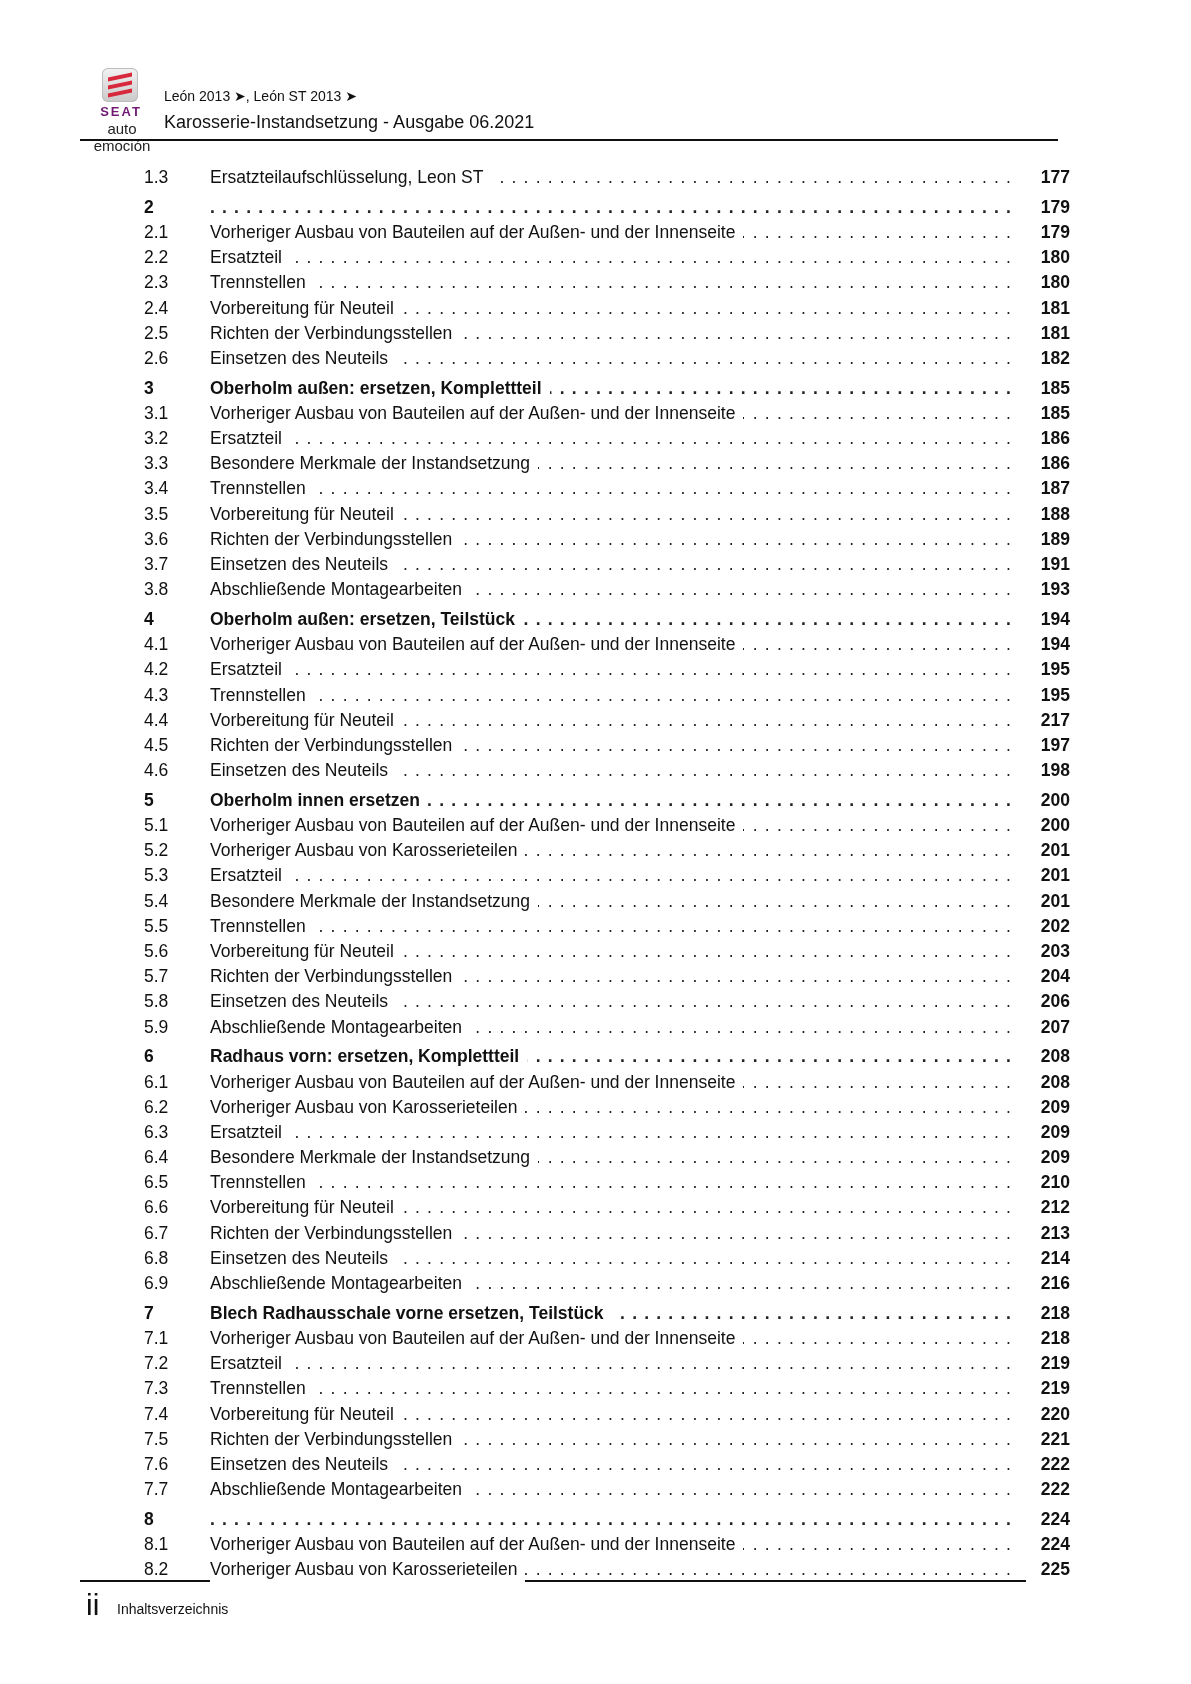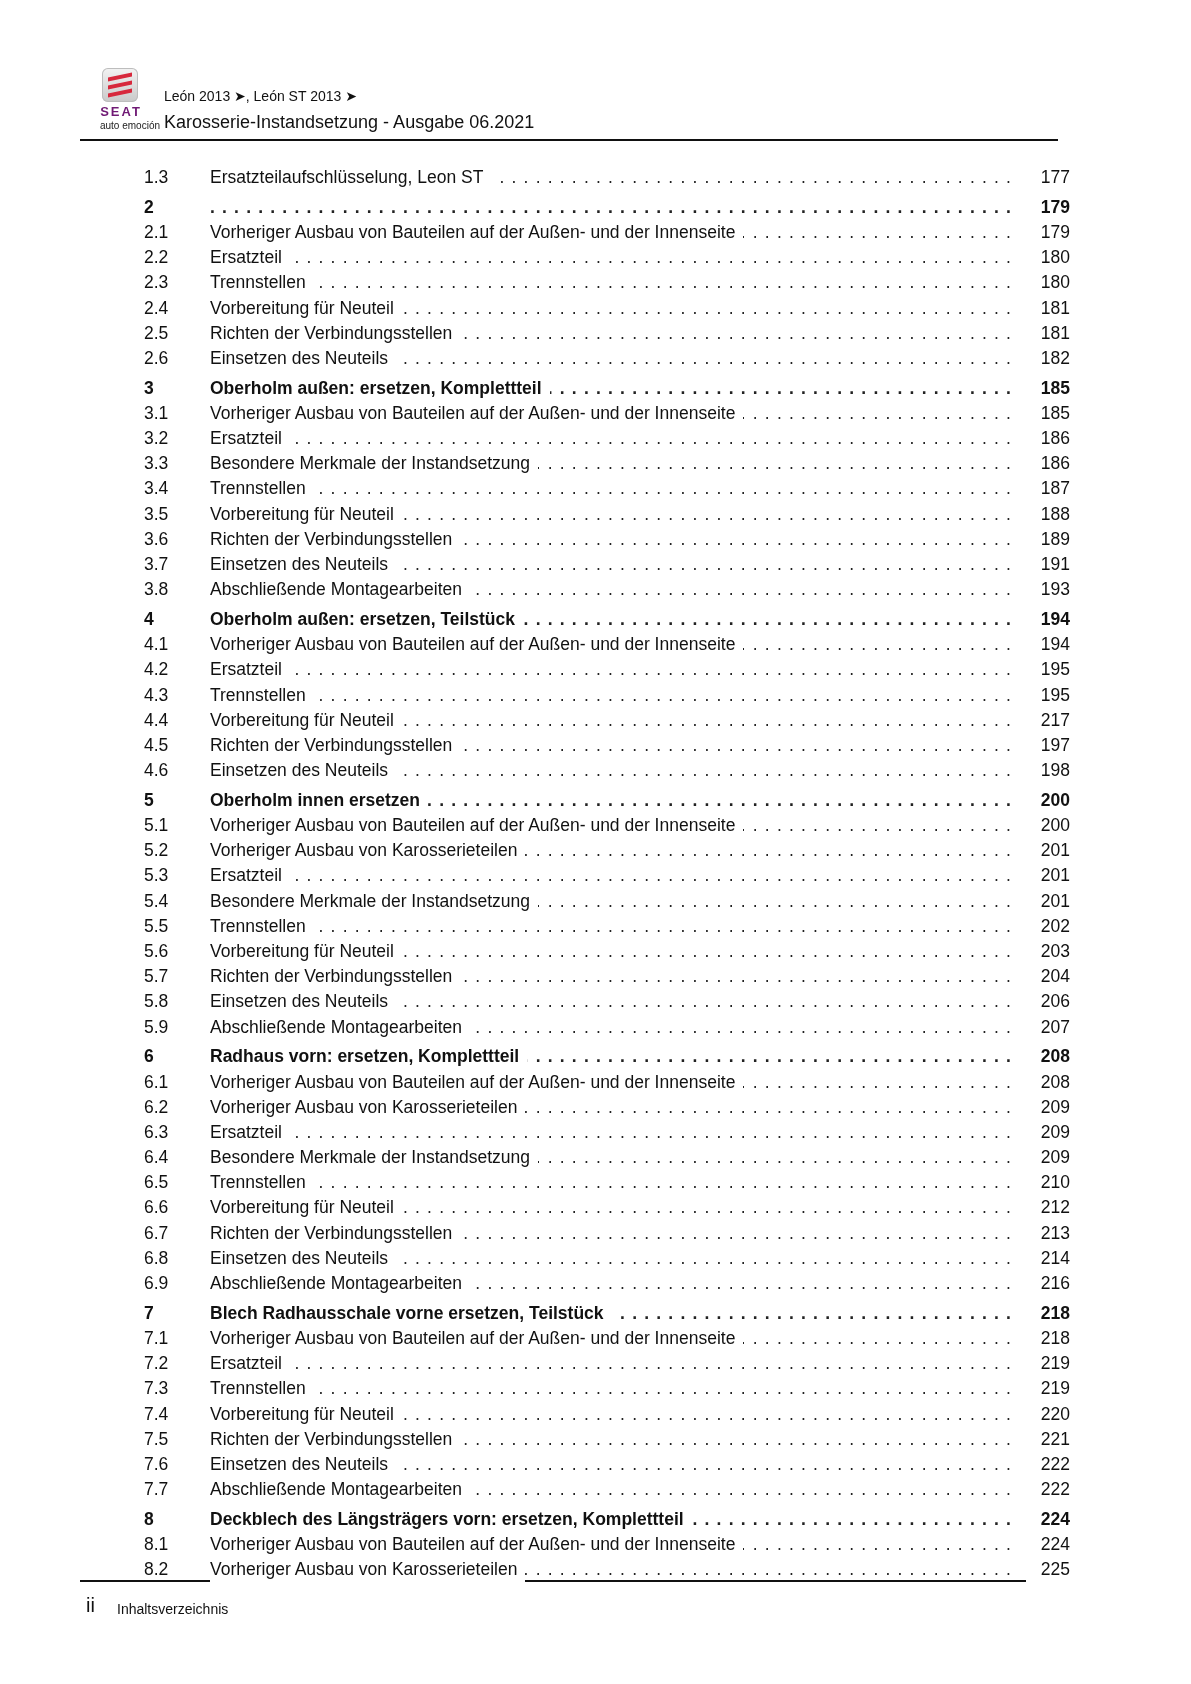--- a/index.html
+++ b/index.html
@@ -8,35 +8,35 @@
     .header { position: absolute; left: 80px; top: 64px; width: 978px; height: 76px; }
     .logo { position: absolute; left: 6px; top: 4px; width: 70px; height: 66px; }
     .logo-badge { position: absolute; left: 16px; top: 0; width: 36px; height: 34px;
                   border-radius: 6px; background: linear-gradient(180deg,#f3f3f3 0%,#c9c9c9 100%);
                   box-shadow: inset 0 0 0 1px #bdbdbd; overflow: hidden; }
     .logo-badge .stripe { position: absolute; left: 6px; width: 24px; height: 4px; background: #d7283c;
                           transform: skewY(-12deg); }
     .logo-badge .s1 { top: 7px; } .logo-badge .s2 { top: 15px; } .logo-badge .s3 { top: 23px; }
     .logo-brand { position: absolute; left: 9px; top: 36px; width: 52px; text-align: center;
                   font-weight: bold; font-size: 13px; letter-spacing: 2px; color: #701a75; }
-    .logo-tagline { position: absolute; left: 8px; top: 52px; width: 72px; text-align: center;
-                    font-size: 10px; color: #222; }
+    .logo-tagline { position: absolute; left: 0; top: 52px; width: 72px; text-align: center;
+                    font-size: 15px; color: #222; }
     .title-line1 { position: absolute; left: 84px; top: 24px; font-size: 14px; white-space: nowrap; }
     .title-line2 { position: absolute; left: 84px; top: 48px; font-size: 18px; white-space: nowrap; }
     .rule-top { position: absolute; left: 80px; top: 139px; width: 978px; height: 2px; background: #111; }
     .toc { position: absolute; left: 132px; top: 165px; width: 926px; margin-left: 12px; }
     .row { position: relative; height: 25.2px; font-size: 17.5px; line-height: 25.2px; white-space: nowrap; }
     .row.chapter { font-weight: bold; margin-top: 4.6px; height: 25.2px; }
     .row .num { position: absolute; left: 0; top: 0; width: 60px; }
     .row .title { position: absolute; left: 66px; top: 0; background: #fff; padding-right: 8px; z-index: 2; }
     .row .dots { position: absolute; left: 66px; right: 52px; top: 0; overflow: hidden; color: #222;
                  letter-spacing: 7.2px; z-index: 1; }
-    .row .page { position: absolute; right: 0; top: 0; width: 44px; text-align: right; background: #fff; z-index: 2; }
+    .row .page { position: absolute; right: 0; top: 0; width: 44px; text-align: right; background: #fff; z-index: 2; font-weight: bold; }
     .rule-bottom { position: absolute; left: 80px; top: 1580px; width: 978px; height: 2px; background: #111; }
-    .footer-pagenum { position: absolute; left: 86px; top: 1590px; font-size: 20px; line-height: 30px; }
+    .footer-pagenum { position: absolute; left: 86px; top: 1590px; font-size: 30px; line-height: 30px; }
     .footer-label { position: absolute; left: 117px; top: 1601px; font-size: 14px; }
   </style>
 </head>
 <body>
 
 <div class="header">
   <div class="logo">
     <div class="logo-badge">
       <div class="stripe s1"></div>
         <div class="stripe s2"></div>
@@ -358,21 +358,20 @@
     </div>
     <div class="row">
       <span class="num">7.7</span>
       <span class="dots">............................................................................................................................................</span>
       <span class="title">Abschließende Montagearbeiten</span>
       <span class="page">222</span>
     </div>
     <div class="row chapter">
       <span class="num">8</span>
       <span class="dots">............................................................................................................................................</span>
-      <span class="title">Deckblech des Längsträgers vorn: ersetzen, Komplettteil</span>
       <span class="page">224</span>
     </div>
     <div class="row">
       <span class="num">8.1</span>
       <span class="dots">............................................................................................................................................</span>
       <span class="title">Vorheriger Ausbau von Bauteilen auf der Außen- und der Innenseite</span>
       <span class="page">224</span>
     </div>
     <div class="row">
       <span class="num">8.2</span>

